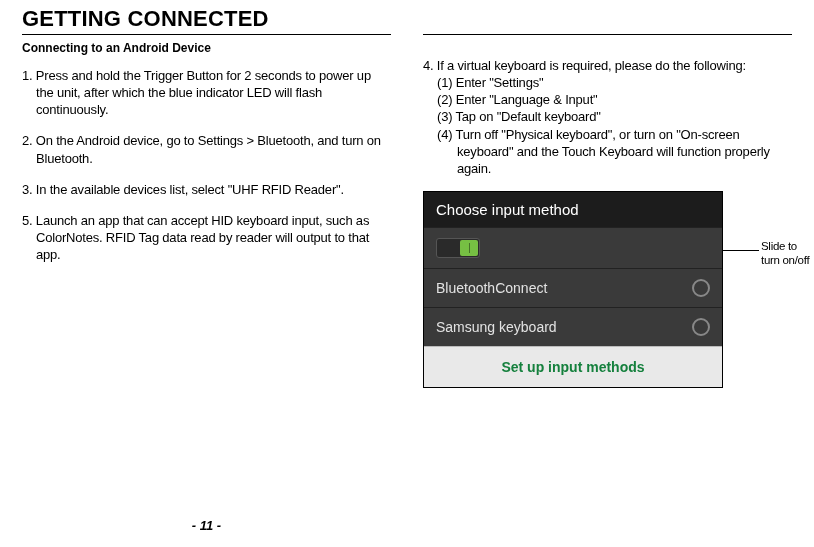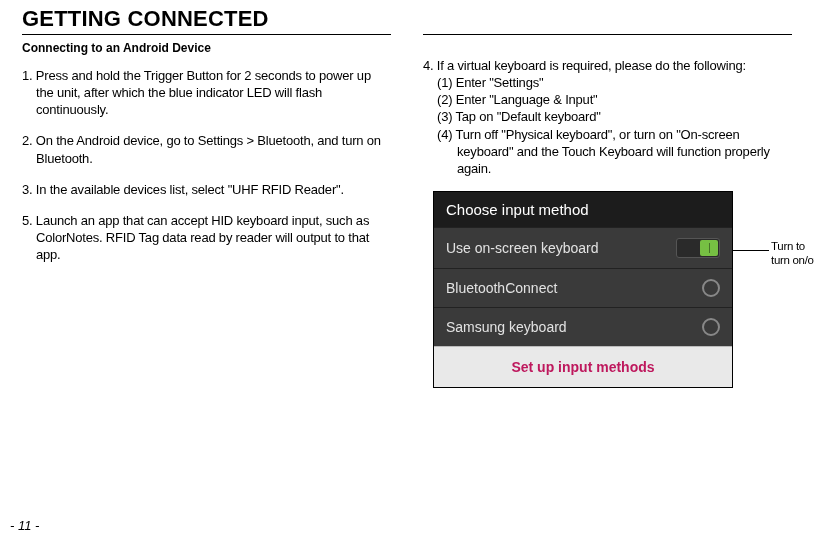--- a/index.html
+++ b/index.html
@@ -52,31 +52,32 @@
     letter-spacing: -0.2px;
   }
   .step-indent { padding-left: 14px; text-indent: -14px; }
   .sub-indent { padding-left: 34px; text-indent: -20px; }
   .right-col .step:first-child { margin-top: 22px; }
   .right-hr { margin-top: 28px; margin-bottom: 0; }
   .page-num {
     position: absolute;
     bottom: 14px;
     width: 100%;
+    text-align: center;
     font-size: 13px;
     font-style: italic;
     font-family: 'Trebuchet MS', Arial, sans-serif;
     left: 0;
+    font-weight: bold;
   }
 
   
   .mock-wrap {
     position: relative;
     margin-top: 8px;
-    margin-left: 10px;
   }
   .mock {
     width: 300px;
     border: 1px solid #000;
     font-family: Arial, sans-serif;
   }
   .mock-header {
     background: #1c1c1c;
     color: #fff;
     padding: 9px 12px;
@@ -119,21 +120,21 @@
   }
   .radio {
     width: 18px;
     height: 18px;
     border-radius: 50%;
     border: 2px solid #888;
     background: #3a3a3a;
   }
   .mock-footer {
     background: #e9e9e9;
-    color: #be185d;
+    color: #15803d;
     text-align: center;
     padding: 12px 0;
     font-size: 14px;
     font-weight: bold;
     border-top: 1px solid #bbb;
   }
   .callout-line {
     position: absolute;
     left: 300px;
     top: 59px;
@@ -179,41 +180,40 @@
       <div class="sub-indent">(2)  Enter "Language &amp; Input"</div>
       <div class="sub-indent">(3)  Tap on "Default keyboard"</div>
       <div class="sub-indent">(4)  Turn off "Physical keyboard", or turn on "On-screen keyboard" and the Touch Keyboard will function properly again.</div>
     </div>
 
     <div class="mock-wrap">
       <div class="mock">
         <div class="mock-header">Choose input method</div>
 
         <div class="mock-row">
-          <span>Use on-screen keyboard</span>
           <span class="toggle">
             <span class="toggle-knob"></span>
           </span>
         </div>
 
         <div class="mock-row">
           <span>BluetoothConnect</span>
           <span class="radio"></span>
         </div>
 
         <div class="mock-row">
           <span>Samsung keyboard</span>
           <span class="radio"></span>
         </div>
 
         <div class="mock-footer">Set up input methods</div>
       </div>
 
       <div class="callout-line"></div>
       <div class="callout-text">
-        <span>Turn to</span><br>
+        <span>Slide to</span><br>
         <span>turn on/off</span>
       </div>
     </div>
 
   </div>
 
 </div>
 
 </body></html>

